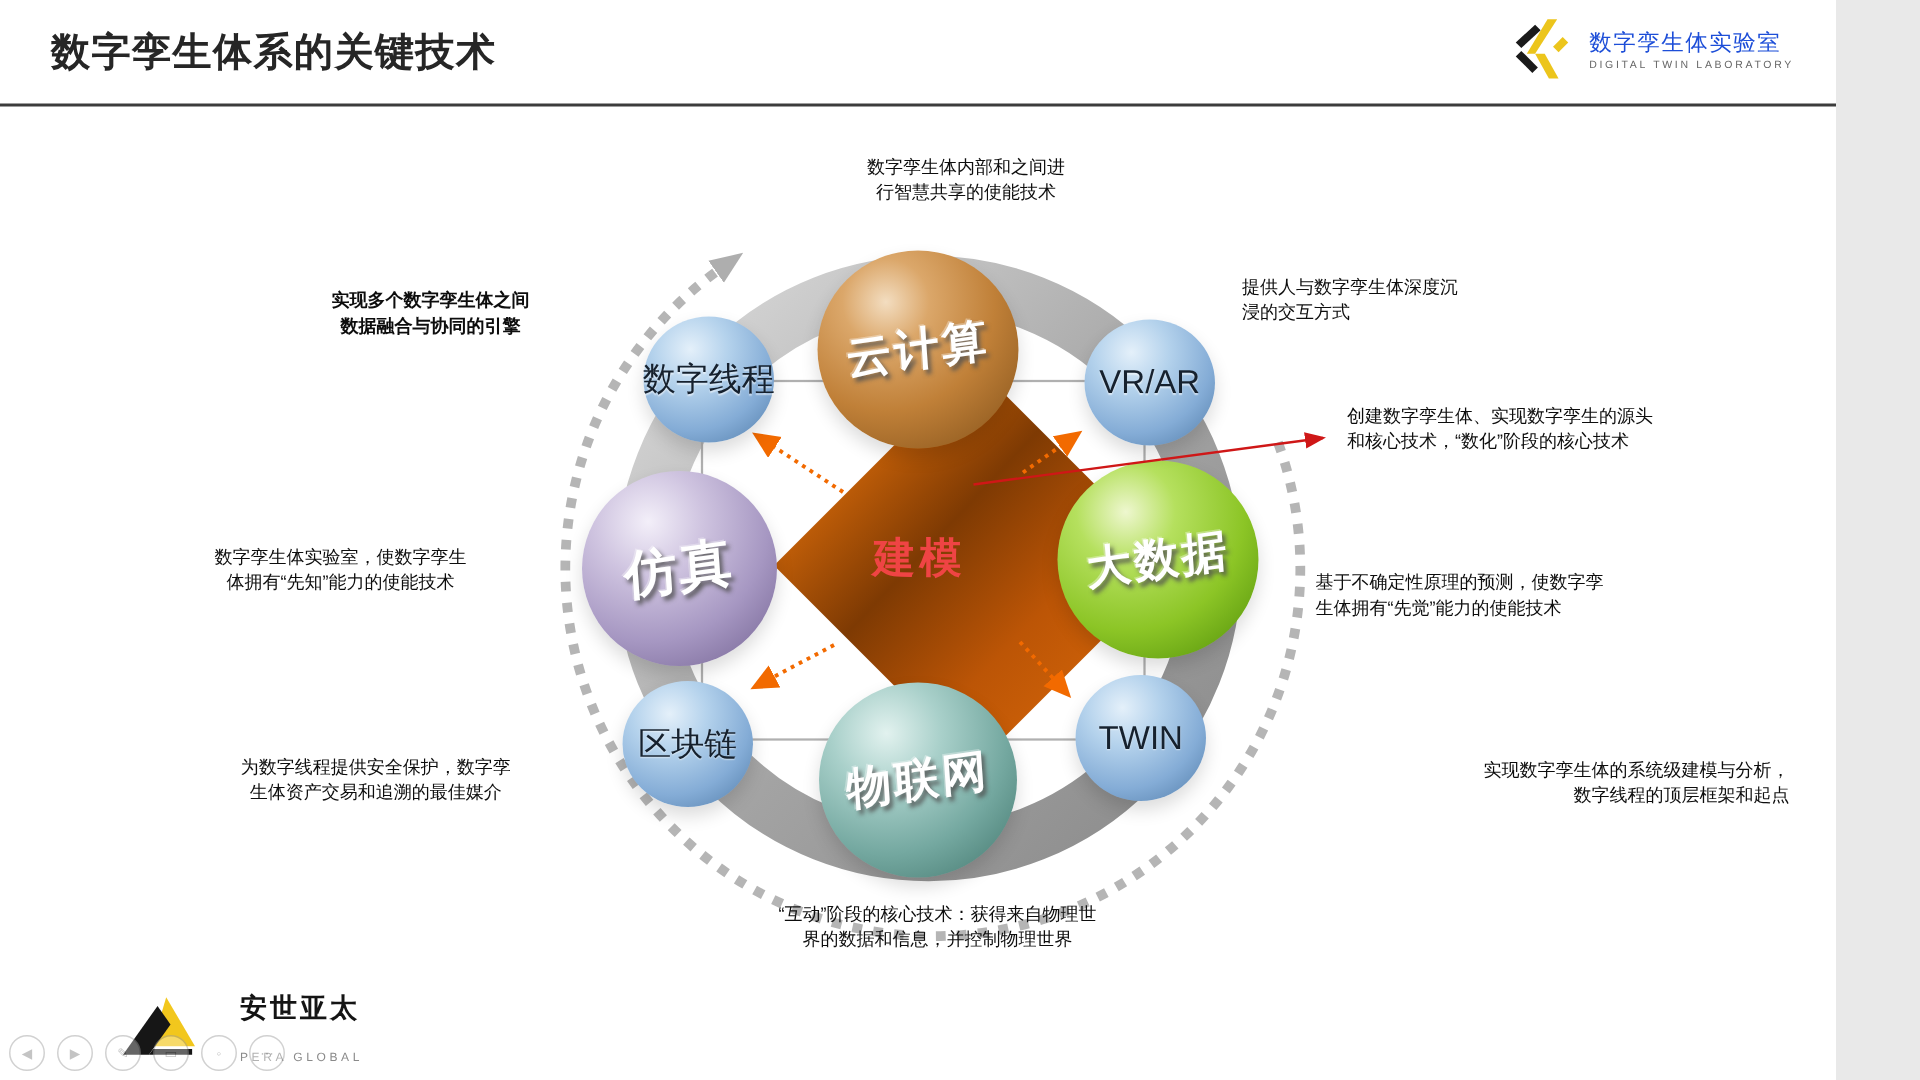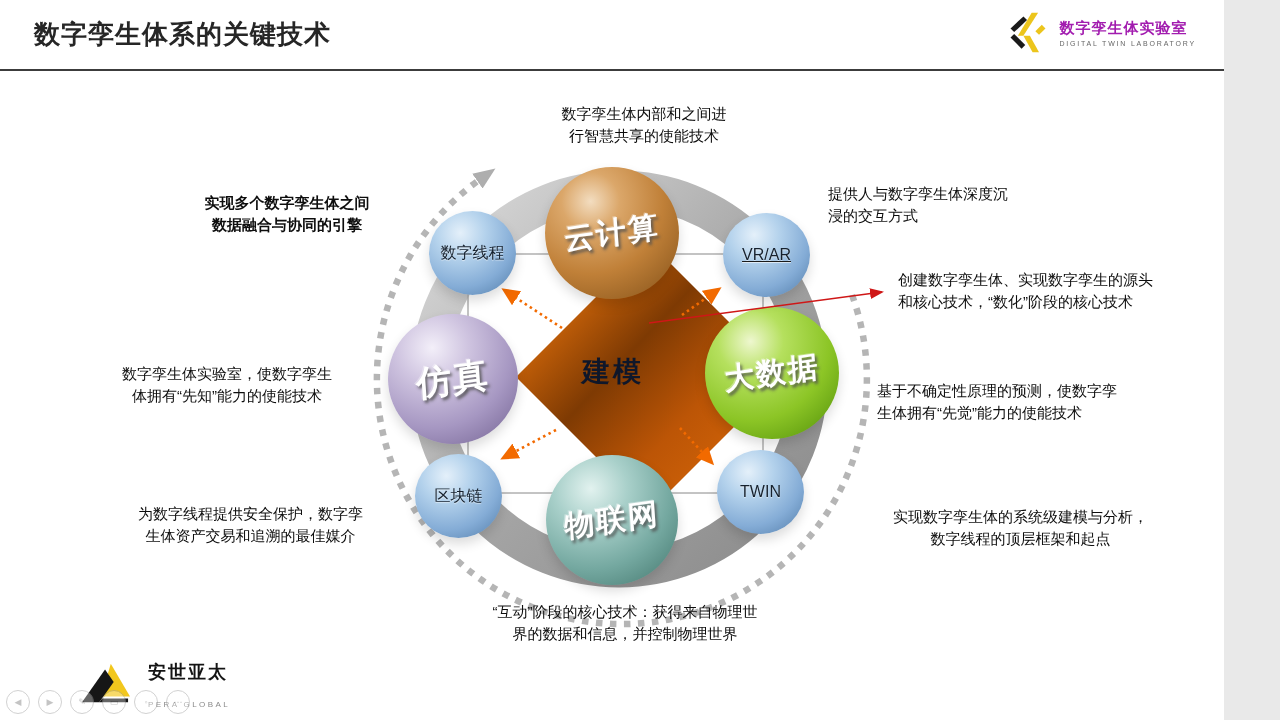--- a/index.html
+++ b/index.html
@@ -4,57 +4,57 @@
 <style>
   html,body{margin:0;padding:0;background:#e9e9e9;}
   .slide{
     position:relative;width:1224px;height:720px;background:#ffffff;overflow:hidden;
     font-family:"Liberation Sans","DejaVu Sans",sans-serif;color:#1a1a1a;
   }
   
   .title{position:absolute;left:34px;top:17px;font-size:26px;font-weight:bold;letter-spacing:1px;color:#262626;}
   .header-rule{position:absolute;left:0;top:69px;width:1280px;border-top:2px solid #3c3c3c;}
   .brand{position:absolute;right:28px;top:10px;display:flex;align-items:center;gap:8px;}
-  .brand-text .cn{font-size:15px;font-weight:bold;color:#a21caf;letter-spacing:1px;}
+  .brand-text .cn{font-size:15px;font-weight:normal;color:#1d4ed8;letter-spacing:1px;}
   .brand-text .en{font-size:7px;color:#666;letter-spacing:1.8px;margin-top:2px;}
   
   .layer{position:absolute;left:0;top:0;pointer-events:none;}
   
   .sphere{position:absolute;border-radius:50%;display:flex;align-items:center;justify-content:center;box-shadow:0 6px 12px rgba(0,0,0,.14);}
   .sp-cloud  {left:545px;top:167px;width:134px;height:132px;background:radial-gradient(circle at 34% 26%,#f3ddc0 0%,#dba76a 22%,#c08038 55%,#9a6325 82%,#7d4f1a 100%);}
   .sp-bigdata{left:705px;top:307px;width:134px;height:132px;background:radial-gradient(circle at 34% 26%,#eef7cf 0%,#b5e05e 25%,#8cc526 60%,#64a112 85%,#4c830c 100%);}
   .sp-iot    {left:546px;top:455px;width:132px;height:130px;background:radial-gradient(circle at 34% 26%,#e2f2ef 0%,#a9d0ca 28%,#74a8a0 62%,#54887f 85%,#40706a 100%);}
   .sp-sim    {left:388px;top:314px;width:130px;height:130px;background:radial-gradient(circle at 34% 26%,#f3eff9 0%,#cfc4e0 28%,#a697c2 62%,#81719f 88%,#6b5c8a 100%);}
   .satellite {width:87px;height:84px;background:radial-gradient(circle at 36% 26%,#e4f0fa 0%,#b4d2ec 30%,#84acd6 65%,#5e88b4 90%,#4f7aa6 100%);}
   .sp-dt   {left:429px;top:211px;}
-  .sp-vrar {left:723px;top:213px;text-decoration:underline;}
+  .sp-vrar {left:723px;top:213px;}
   .sp-mbse {left:717px;top:450px;}
   .sp-bc   {left:415px;top:454px;}
   .main-label{font-size:30px;font-weight:bold;color:#ffffff;letter-spacing:2px;white-space:nowrap;
     transform:rotate(-8deg) skewX(-4deg);
     text-shadow:2px 3px 3px rgba(80,80,80,.85),-1px -1px 0 rgba(255,255,255,.35);}
   .sp-sim .main-label{font-size:35px;}
-  .sat-label{font-size:16px;color:#16212e;white-space:nowrap;text-shadow:0 1px 1px rgba(255,255,255,.6);}
+  .sat-label{font-size:22px;color:#16212e;white-space:nowrap;text-shadow:0 1px 1px rgba(255,255,255,.6);}
   
   .center-label{position:absolute;left:563px;top:353px;width:100px;text-align:center;
-    font-size:28px;font-weight:600;color:#0f172a;letter-spacing:3px;}
+    font-size:28px;font-weight:600;color:#ef4444;letter-spacing:3px;}
   
-  .ann{position:absolute;font-size:15px;line-height:1.45;color:#0d0d0d;white-space:pre-line;}
+  .ann{position:absolute;font-size:12px;line-height:1.45;color:#0d0d0d;white-space:pre-line;}
   .ann.center{text-align:center;}
   .ann-cloud  {left:444px;top:103px;width:400px;}
   .ann-dt     {left:137px;top:192px;width:300px;font-weight:bold;}
   .ann-vrar   {left:828px;top:183px;width:240px;text-align:left;}
   .ann-model  {left:898px;top:269px;width:345px;text-align:left;}
   .ann-bigdata{left:877px;top:356px;width:330px;text-align:left;margin-top:24px;}
   .ann-sim    {left:67px;top:363px;width:320px;}
   .ann-bc     {left:88px;top:503px;width:325px;}
-  .ann-mbse   {left:848px;top:506px;width:345px;text-align:center;}
+  .ann-mbse   {left:848px;top:506px;width:345px;text-align:right;font-family:Liberation Mono, monospace;}
   .ann-iot    {left:425px;top:601px;width:400px;}
   
-  .footer-logo{position:absolute;left:78px;top:660px;display:flex;gap:14px;}
+  .footer-logo{position:absolute;left:78px;top:660px;display:flex;align-items:center;gap:26px;}
   .footer-text .cn{font-size:18px;font-weight:bold;color:#141414;letter-spacing:2px;}
   .footer-text .en{font-size:8px;color:#8a8a8a;letter-spacing:2.4px;margin-top:16px;}
   .controls{position:absolute;left:6px;top:690px;display:flex;gap:8px;opacity:.45;}
   .ctl{width:22px;height:22px;border-radius:50%;border:1px solid #9a9a9a;background:rgba(255,255,255,.75);
     display:flex;align-items:center;justify-content:center;font-size:9px;color:#7d7d7d;cursor:pointer;}
 </style>
 </head>
 <body>
 
 <div class="slide">

